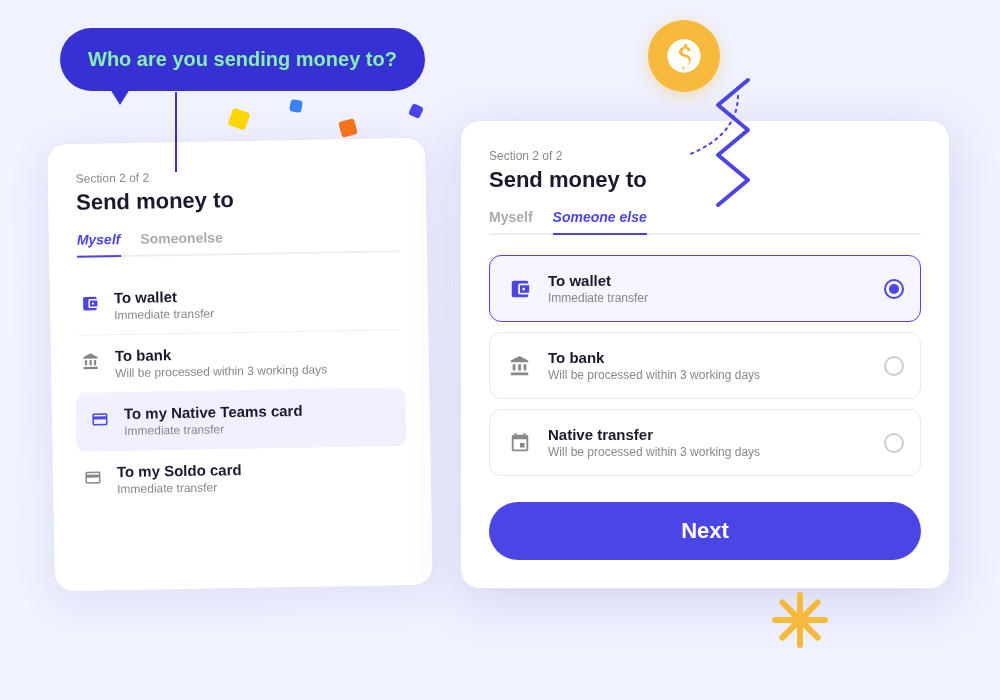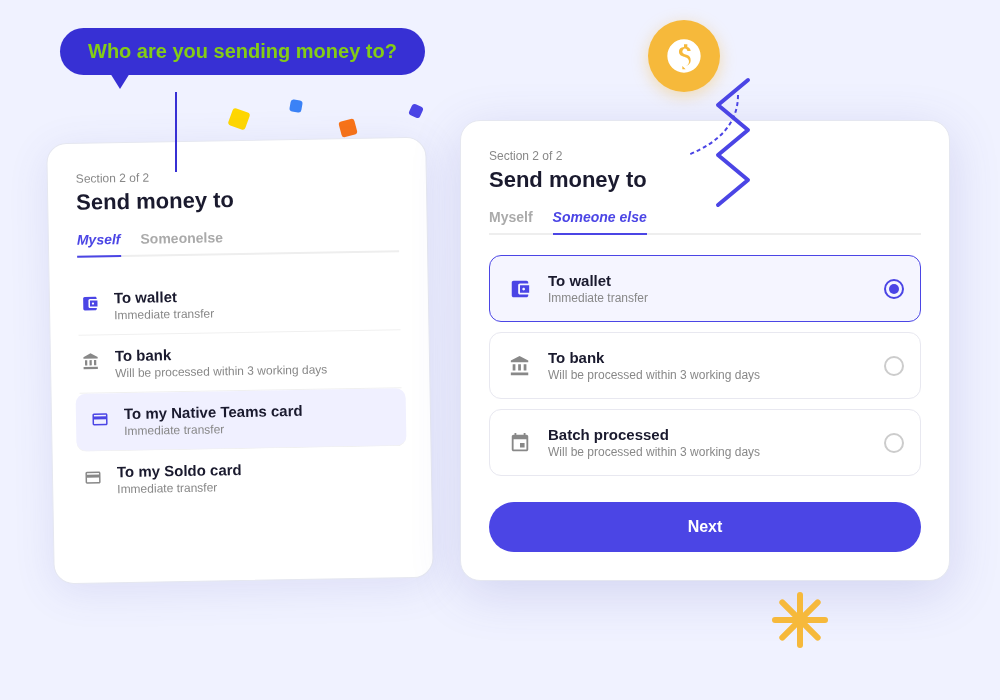--- a/index.html
+++ b/index.html
@@ -58,24 +58,24 @@
       height: 60px;
       z-index: 9;
     }
 
     
     .speech-bubble {
       position: absolute;
       top: 28px;
       left: 60px;
       background: #3730D4;
-      color: #84cc16;
+      color: #86efac;
       font-size: 20px;
       font-weight: 700;
-      padding: 12px 28px;
+      padding: 20px 28px;
       border-radius: 50px;
       z-index: 10;
       white-space: nowrap;
     }
 
     .speech-bubble::after {
       content: '';
       position: absolute;
       bottom: -14px;
       left: 50px;
@@ -282,21 +282,21 @@
       border-radius: 50%;
     }
 
     .next-button {
       width: 100%;
       background: #4B45E5;
       color: white;
       border: none;
       border-radius: 50px;
       padding: 16px;
-      font-size: 16px;
+      font-size: 22px;
       font-weight: 600;
       cursor: pointer;
       margin-top: 16px;
     }
   </style>
 </head>
 <body>
 
 <div class="deco-square" style="width:18px;height:18px;background:#FFD700;top:110px;left:230px;transform:rotate(20deg);"></div>
 <div class="deco-square" style="width:12px;height:12px;background:#3B82F6;top:100px;left:290px;transform:rotate(10deg);"></div>
@@ -439,21 +439,21 @@
     </div>
 
     
     <div class="option-card">
       <div class="option-card-icon">
         <svg width="22" height="22" viewBox="0 0 24 24" fill="#888">
             <path d="M17 12h-5v5h5v-5zM16 1v2H8V1H6v2H5c-1.11 0-1.99.9-1.99 2L3 19c0 1.1.89 2 2 2h14c1.1 0 2-.9 2-2V5c0-1.1-.9-2-2-2h-1V1h-2zm3 18H5V8h14v11z"></path>
           </svg>
       </div>
       <div class="option-card-text">
-        <div class="title">Batch processed</div>
+        <div class="title">Native transfer</div>
         <div class="subtitle">Will be processed within 3 working days</div>
       </div>
       <div class="radio-circle"></div>
     </div>
 
     <button class="next-button">Next</button>
 
   </div>
 
 </div>

